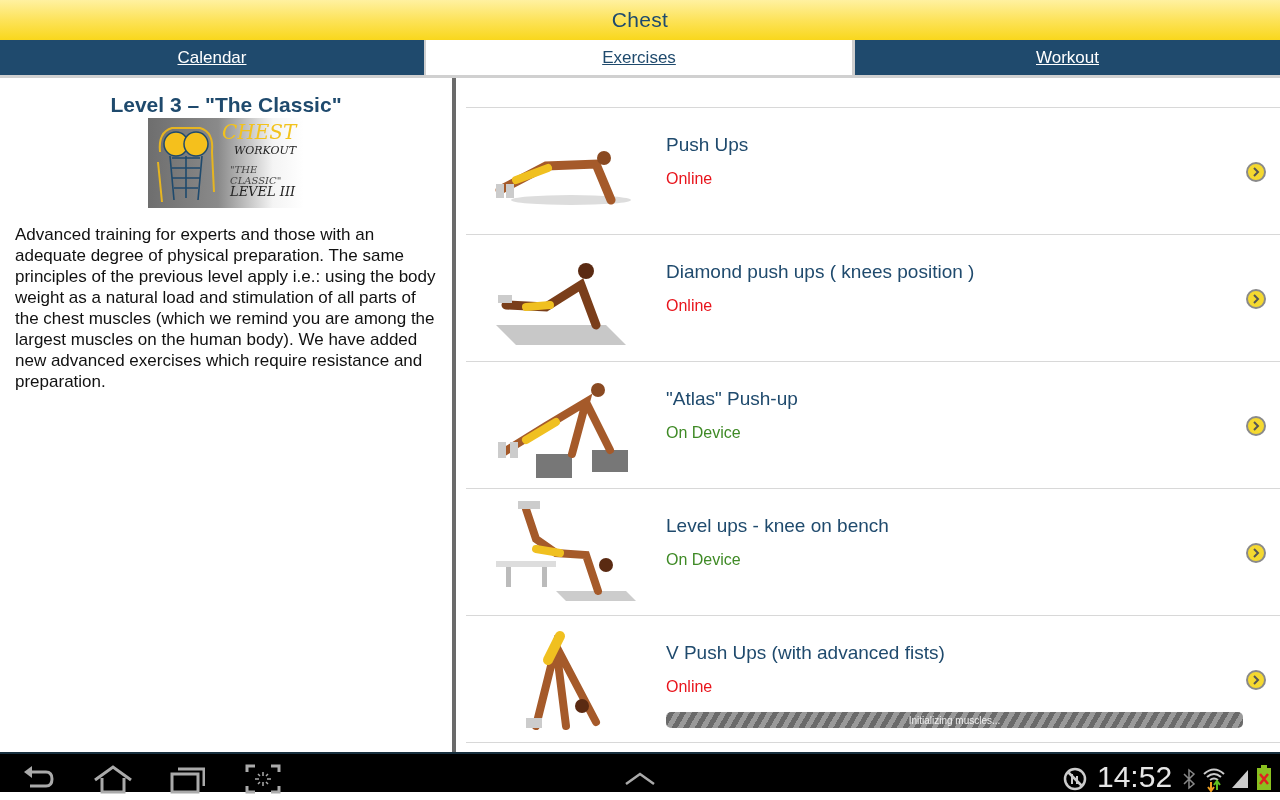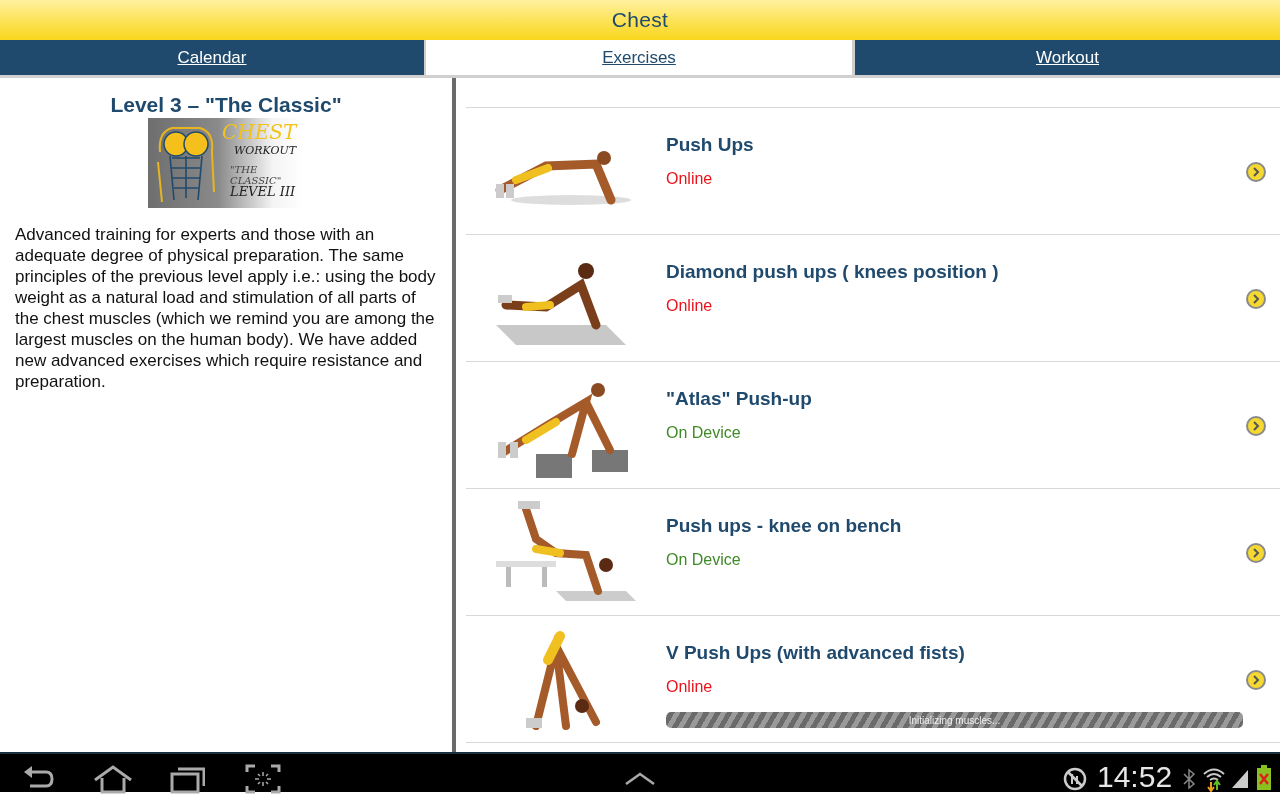--- a/index.html
+++ b/index.html
@@ -34,21 +34,21 @@
   .description {
     padding: 0 15px; margin-top: 16px; font-size: 17px; line-height: 21px; color: #111;
   }
 
   .divider { position: absolute; left: 452px; top: 78px; width: 4px; height: 674px; background: #6a6a6a; }
 
   .list { position: absolute; left: 456px; top: 78px; width: 824px; height: 674px; overflow: hidden; background: #fff; }
   .list-top-sep { position: absolute; left: 10px; top: 29px; width: 814px; height: 1px; background: #d8d8d8; }
   .row { position: absolute; left: 10px; width: 814px; height: 127px; border-bottom: 1px solid #d8d8d8; cursor: pointer; }
   .row .thumb { position: absolute; left: 20px; top: 10px; width: 150px; height: 106px; }
-  .row .name { position: absolute; left: 200px; top: 26px; font-size: 19px; font-weight: bold; color: #1f4a6d; white-space: nowrap; }
+  .row .name { position: absolute; left: 200px; top: 26px; font-size: 19px; font-weight: normal; color: #1f4a6d; white-space: nowrap; }
   .row .status { position: absolute; left: 200px; top: 62px; font-size: 16px; white-space: nowrap; }
   .row .arrow {
     position: absolute; right: 14px; top: 54px; width: 20px; height: 20px; border-radius: 50%;
     background: #f5d930; border: 2px solid #8a8a8a; display: flex; align-items: center; justify-content: center;
   }
   .progress {
     position: absolute; left: 200px; top: 96px; width: 577px; height: 16px; border-radius: 5px;
     background: repeating-linear-gradient(-60deg, #6a6a6a 0px, #6a6a6a 5px, #9a9a9a 5px, #9a9a9a 10px);
     display: flex; align-items: center; justify-content: center; overflow: hidden;
   }
@@ -159,21 +159,21 @@
     <svg class="thumb" viewBox="0 0 150 106">
       <polygon points="70,92 140,92 150,102 80,102" fill="#ccc"></polygon>
       <rect x="10" y="62" width="60" height="6" fill="#ddd"></rect>
       <rect x="20" y="68" width="5" height="20" fill="#bbb"></rect>
         <rect x="56" y="68" width="5" height="20" fill="#bbb"></rect>
       <path d="M40 10 L50 40 L70 54 L100 56 L112 92" fill="none" stroke="#a55a2a" stroke-width="8" stroke-linecap="round"></path>
       <path d="M50 50 L74 54" stroke="#f0c020" stroke-width="8" stroke-linecap="round"></path>
       <circle cx="120" cy="66" r="7" fill="#5a2a12"></circle>
       <rect x="32" y="2" width="22" height="8" fill="#ccc"></rect>
     </svg>
-    <div class="name">Push ups - knee on bench</div>
+    <div class="name">Level ups - knee on bench</div>
     <div class="status st" style="color: rgb(63, 138, 38);">On Device</div>
     <div class="arrow">
       <svg width="10" height="10" viewBox="0 0 10 10">
           <path d="M3 1 L7 5 L3 9" fill="none" stroke="#555" stroke-width="2"></path>
         </svg>
     </div>
   </div>
 
   <div class="row" style="top:538px;">
     <svg class="thumb" viewBox="0 0 150 106">

